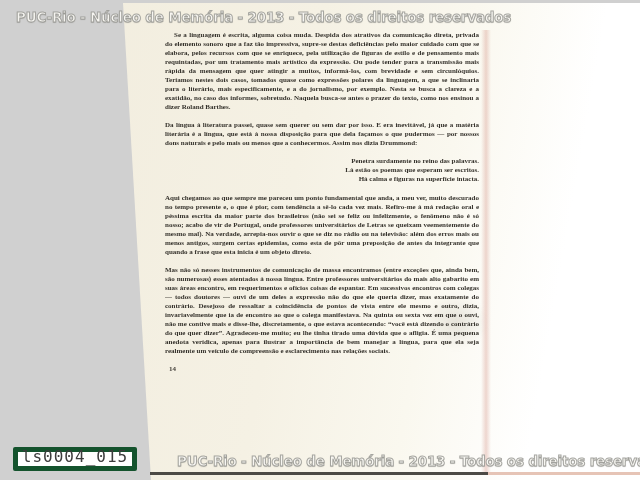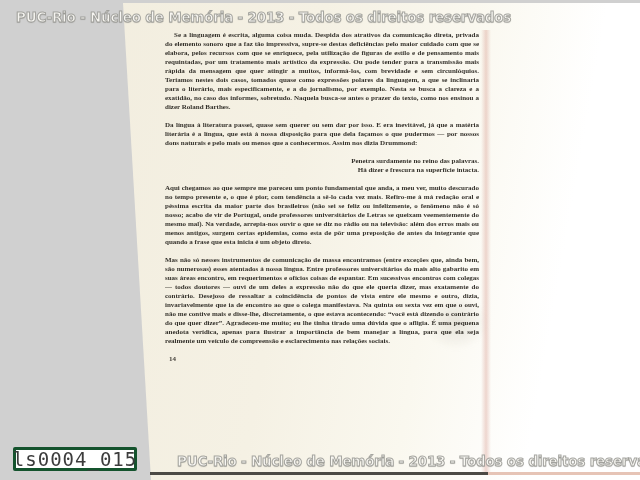--- a/index.html
+++ b/index.html
@@ -44,40 +44,41 @@
     color:rgba(252,251,246,0.92);
     -webkit-text-stroke:1px rgba(150,150,146,0.85);
     text-shadow:0 1px 1px rgba(130,130,126,0.45);
     letter-spacing:-0.2px;pointer-events:none;
   }
   .wm-top{left:16px;top:9px;font-size:13.5px;}
   .wm-bottom{left:177px;top:453px;font-size:13.5px;}
   
   .label-box{
     position:absolute;left:13px;top:447px;width:124px;height:24px;box-sizing:border-box;
-    background:#ffffff;border:3px solid #14532d;border-radius:2px;
-    display:flex;align-items:center;justify-content:center;
-    font-family:"DejaVu Sans Mono", monospace;font-size:19px;color:#3c3c3c;letter-spacing:1px;
+    background:#ffffff;border:5px solid #14532d;border-radius:2px;
+    display:flex;align-items:flex-end;justify-content:center;
+    font-family:"DejaVu Sans Mono", monospace;font-size:16px;color:#3c3c3c;letter-spacing:1px;
   }
 </style>
 </head>
 <body>
 
 <div class="screen">
 
   <div class="page"></div>
   <div class="fold-line"></div>
   <div class="ghost"></div>
 
   <div class="text-col">
     <p class="first">Se a linguagem é escrita, alguma coisa muda. Despida dos atrativos da comunicação direta, privada do elemento sonoro que a faz tão impressiva, supre-se destas deficiências pelo maior cuidado com que se elabora, pelos recursos com que se enriquece, pela utilização de figuras de estilo e de pensamento mais requintadas, por um tratamento mais artístico da expressão. Ou pode tender para a transmissão mais rápida da mensagem que quer atingir a muitos, informá-los, com brevidade e sem circunlóquios. Teríamos nestes dois casos, tomados quase como expressões polares da linguagem, a que se inclinaria para o literário, mais especificamente, e a do jornalismo, por exemplo. Nesta se busca a clareza e a exatidão, no caso dos informes, sobretudo. Naquela busca-se antes o prazer do texto, como nos ensinou a dizer Roland Barthes.</p>
     <p>Da língua à literatura passei, quase sem querer ou sem dar por isso. E era inevitável, já que a matéria literária é a língua, que está à nossa disposição para que dela façamos o que pudermos — por nossos dons naturais e pelo mais ou menos que a conhecermos. Assim nos dizia Drummond:</p>
     <div class="poem">
       <div class="poem-line">Penetra surdamente no reino das palavras.</div>
-      <div class="poem-line">Há dizer e frescura na superfície intacta.</div>
+      <div class="poem-line">Lá estão os poemas que esperam ser escritos.</div>
+      <div class="poem-line">Há calma e figuras na superfície intacta.</div>
     </div>
     <p>Aqui chegamos ao que sempre me pareceu um ponto fundamental que anda, a meu ver, muito descurado no tempo presente e, o que é pior, com tendência a sê-lo cada vez mais. Refiro-me à má redação oral e péssima escrita da maior parte dos brasileiros (não sei se feliz ou infelizmente, o fenômeno não é só nosso; acabo de vir de Portugal, onde professores universitários de Letras se queixam veementemente do mesmo mal). Na verdade, arrepia-nos ouvir o que se diz no rádio ou na televisão: além dos erros mais ou menos antigos, surgem certas epidemias, como esta de pôr uma preposição de antes da integrante que quando a frase que esta inicia é um objeto direto.</p>
     <p>Mas não só nesses instrumentos de comunicação de massa encontramos (entre exceções que, ainda bem, são numerosas) esses atentados à nossa língua. Entre professores universitários do mais alto gabarito em suas áreas encontro, em requerimentos e ofícios coisas de espantar. Em sucessivos encontros com colegas — todos doutores — ouvi de um deles a expressão não do que ele queria dizer, mas exatamente do contrário. Desejoso de ressaltar a coincidência de pontos de vista entre ele mesmo e outro, dizia, invariavelmente que ia de encontro ao que o colega manifestava. Na quinta ou sexta vez em que o ouvi, não me contive mais e disse-lhe, discretamente, o que estava acontecendo: “você está dizendo o contrário do que quer dizer”. Agradeceu-me muito; eu lhe tinha tirado uma dúvida que o afligia. É uma pequena anedota verídica, apenas para ilustrar a importância de bem manejar a língua, para que ela seja realmente um veículo de compreensão e esclarecimento nas relações sociais.</p>
     <div class="pagenum">14</div>
   </div>
 
   <div class="bottom-edge-dark"></div>
   <div class="bottom-edge-pink"></div>
 
   <div class="watermark wm-top">PUC-Rio - Núcleo de Memória - 2013 - Todos os direitos reservados</div>

